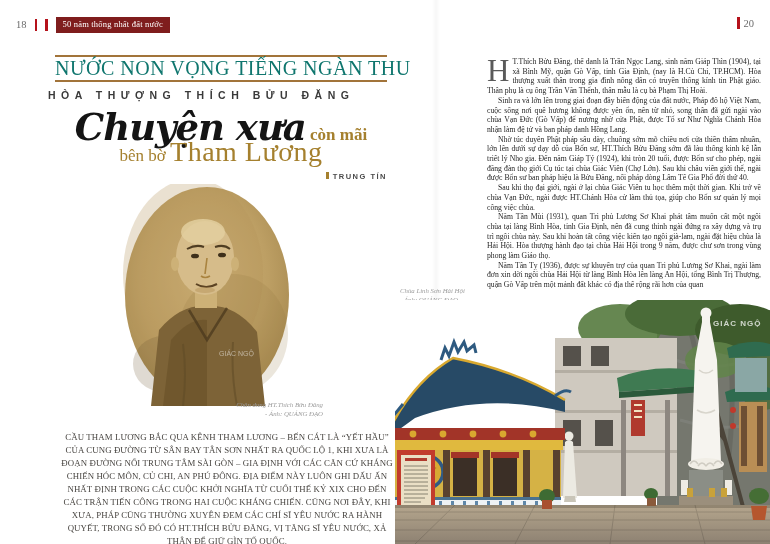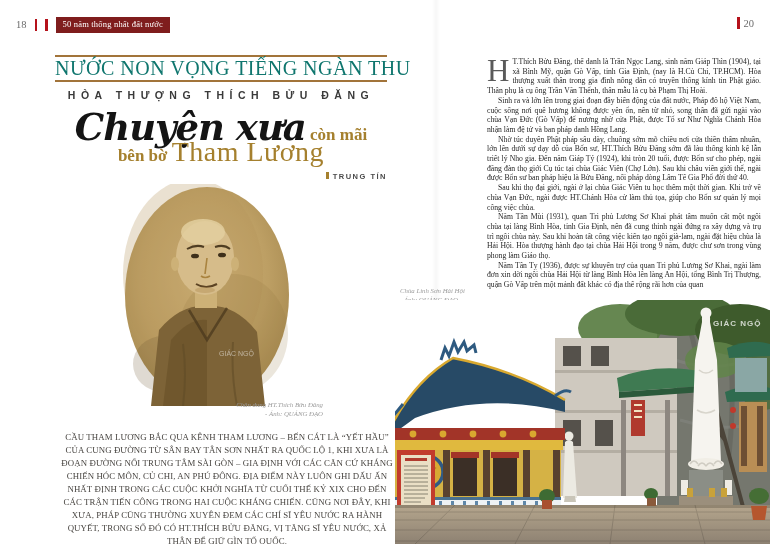--- a/index.html
+++ b/index.html
@@ -20,37 +20,37 @@
   .hdr-right { position:absolute; right:16px; top:17px; display:flex; align-items:center; gap:4px; }
 
   
   .rule { position:absolute; left:55px; width:332px; height:2px; background:#a2743a; }
   .rule1 { top:55px; } .rule2 { top:80px; }
   .kicker {
     position:absolute; left:55px; top:57px; width:332px; text-align:center;
     font-size:20px; color:#0f766e; letter-spacing:.5px; white-space:nowrap;
   }
   .subtitle {
-    position:absolute; left:48px; top:89px; width:346px; text-align:center;
+    position:absolute; left:48px; top:89px; width:346px; 
     font-family:"Liberation Sans", sans-serif; font-weight:bold;
     font-size:10.5px; letter-spacing:5.5px; color:#3a3a3a; white-space:nowrap;
   }
   .title-line1 {
     position:absolute; left:55px; top:105px; width:332px; text-align:center; white-space:nowrap;
   }
   .title-script {
     font-family:"DejaVu Serif", serif; font-style:italic; font-weight:bold;
     font-size:37px; color:#141414; letter-spacing:-1px;
   }
   .title-small { font-size:17px; color:#a5802e; font-weight:bold; }
   .title-line2 {
     position:absolute; left:55px; top:136px; width:332px; text-align:center; white-space:nowrap;
     color:#a5802e;
   }
-  .title-line2 .pre { font-size:17px; font-weight:bold; }
+  .title-line2 .pre { font-size:17px; font-weight:normal; }
   .title-line2 .main { font-size:28px; letter-spacing:.5px; }
   .byline {
     position:absolute; left:55px; top:172px; width:332px; text-align:right;
     font-family:"Liberation Sans", sans-serif; font-size:7.5px; font-weight:bold;
     letter-spacing:1.5px; color:#4a4a4a;
   }
   .byline .bar { display:inline-block; width:3px; height:7px; background:#a5802e; margin-right:4px; }
   .portrait { position:absolute; left:123px; top:184px; width:170px; height:222px; }
   .portrait-caption {
     position:absolute; left:150px; top:400px; width:173px; text-align:right;

